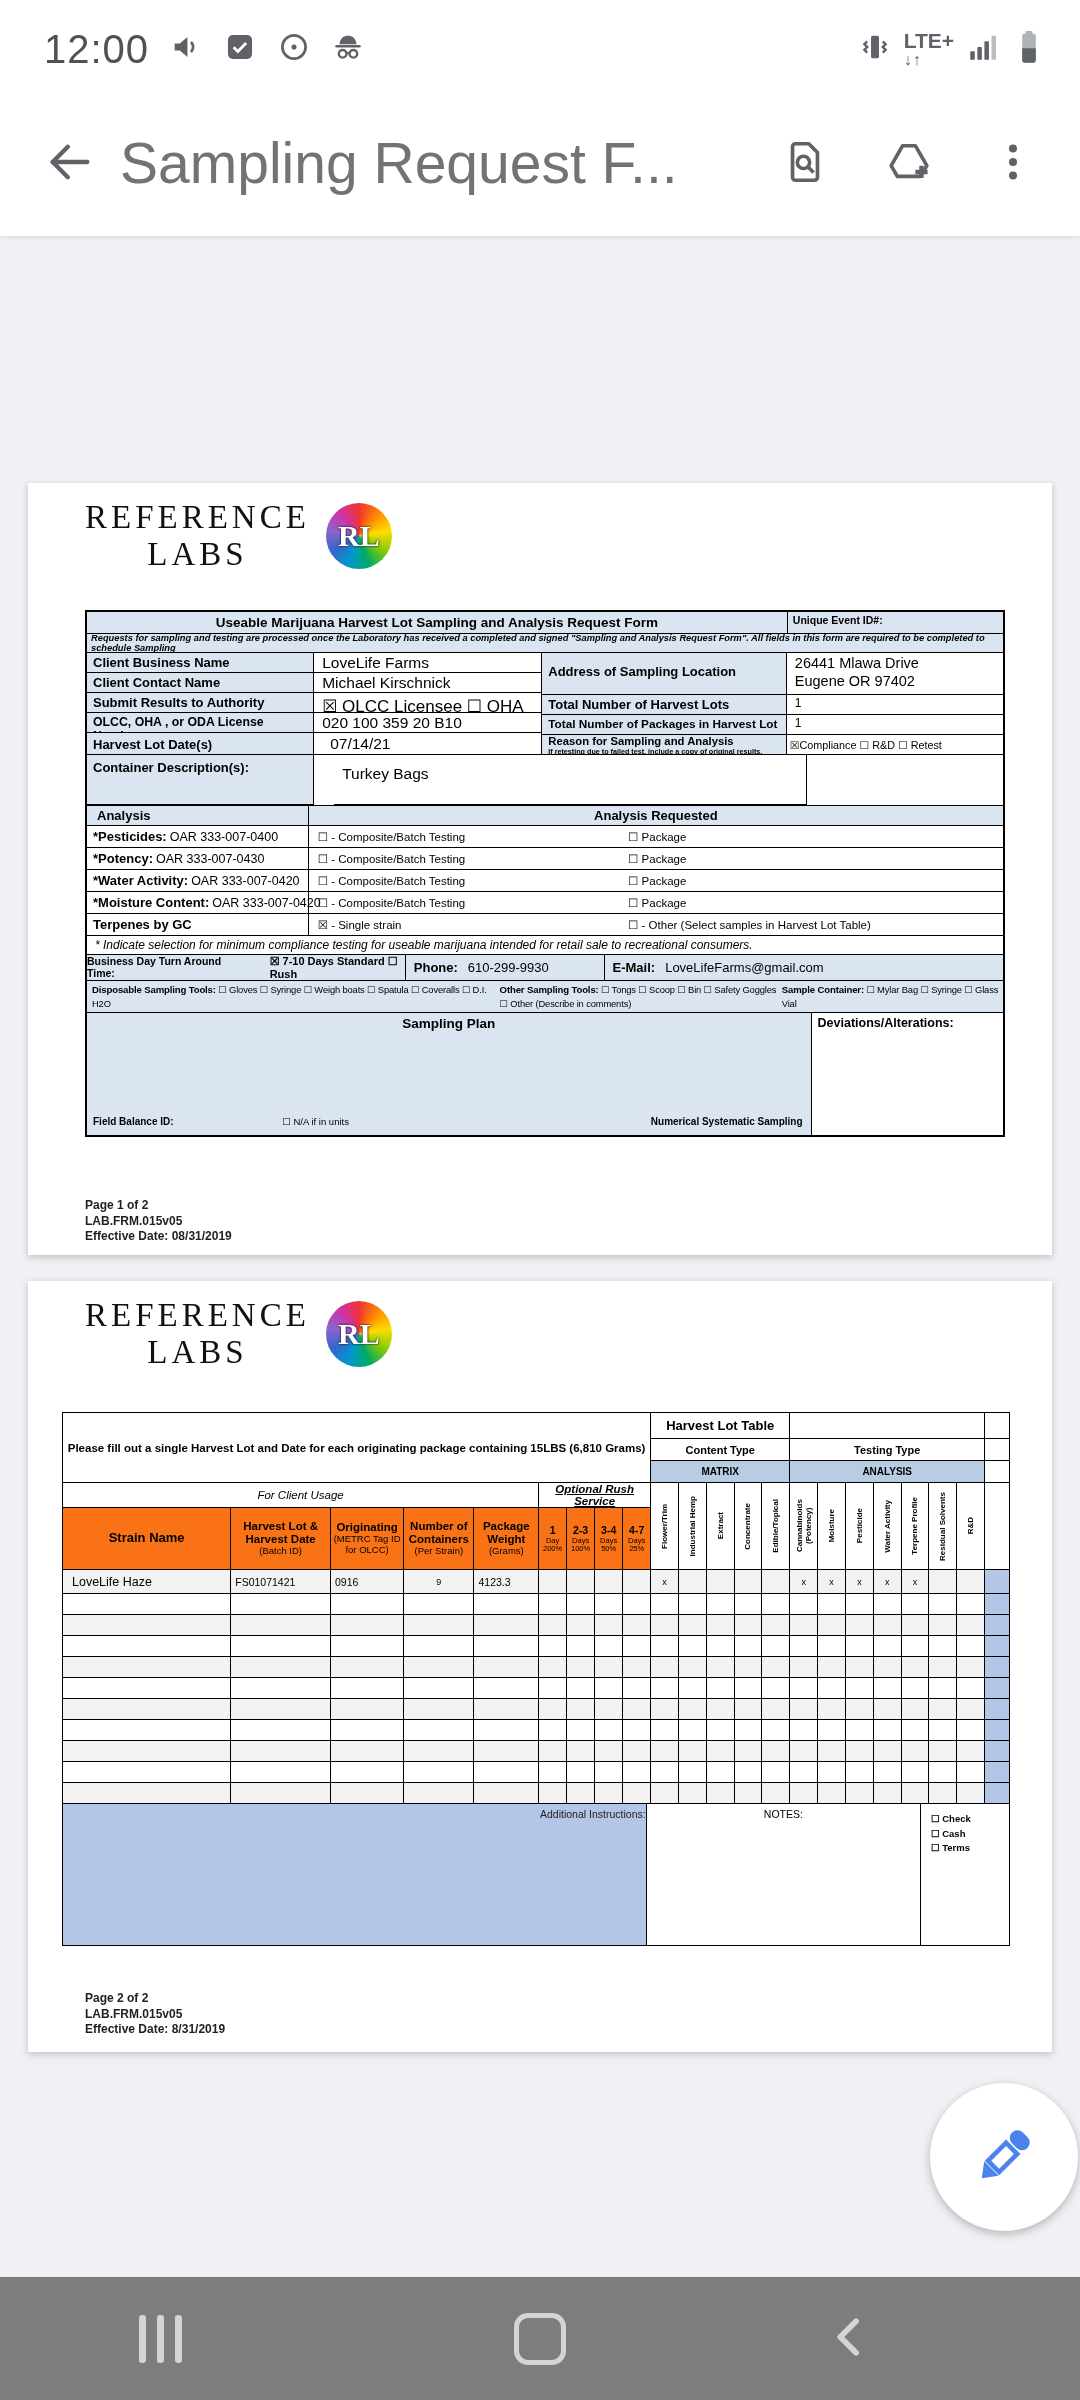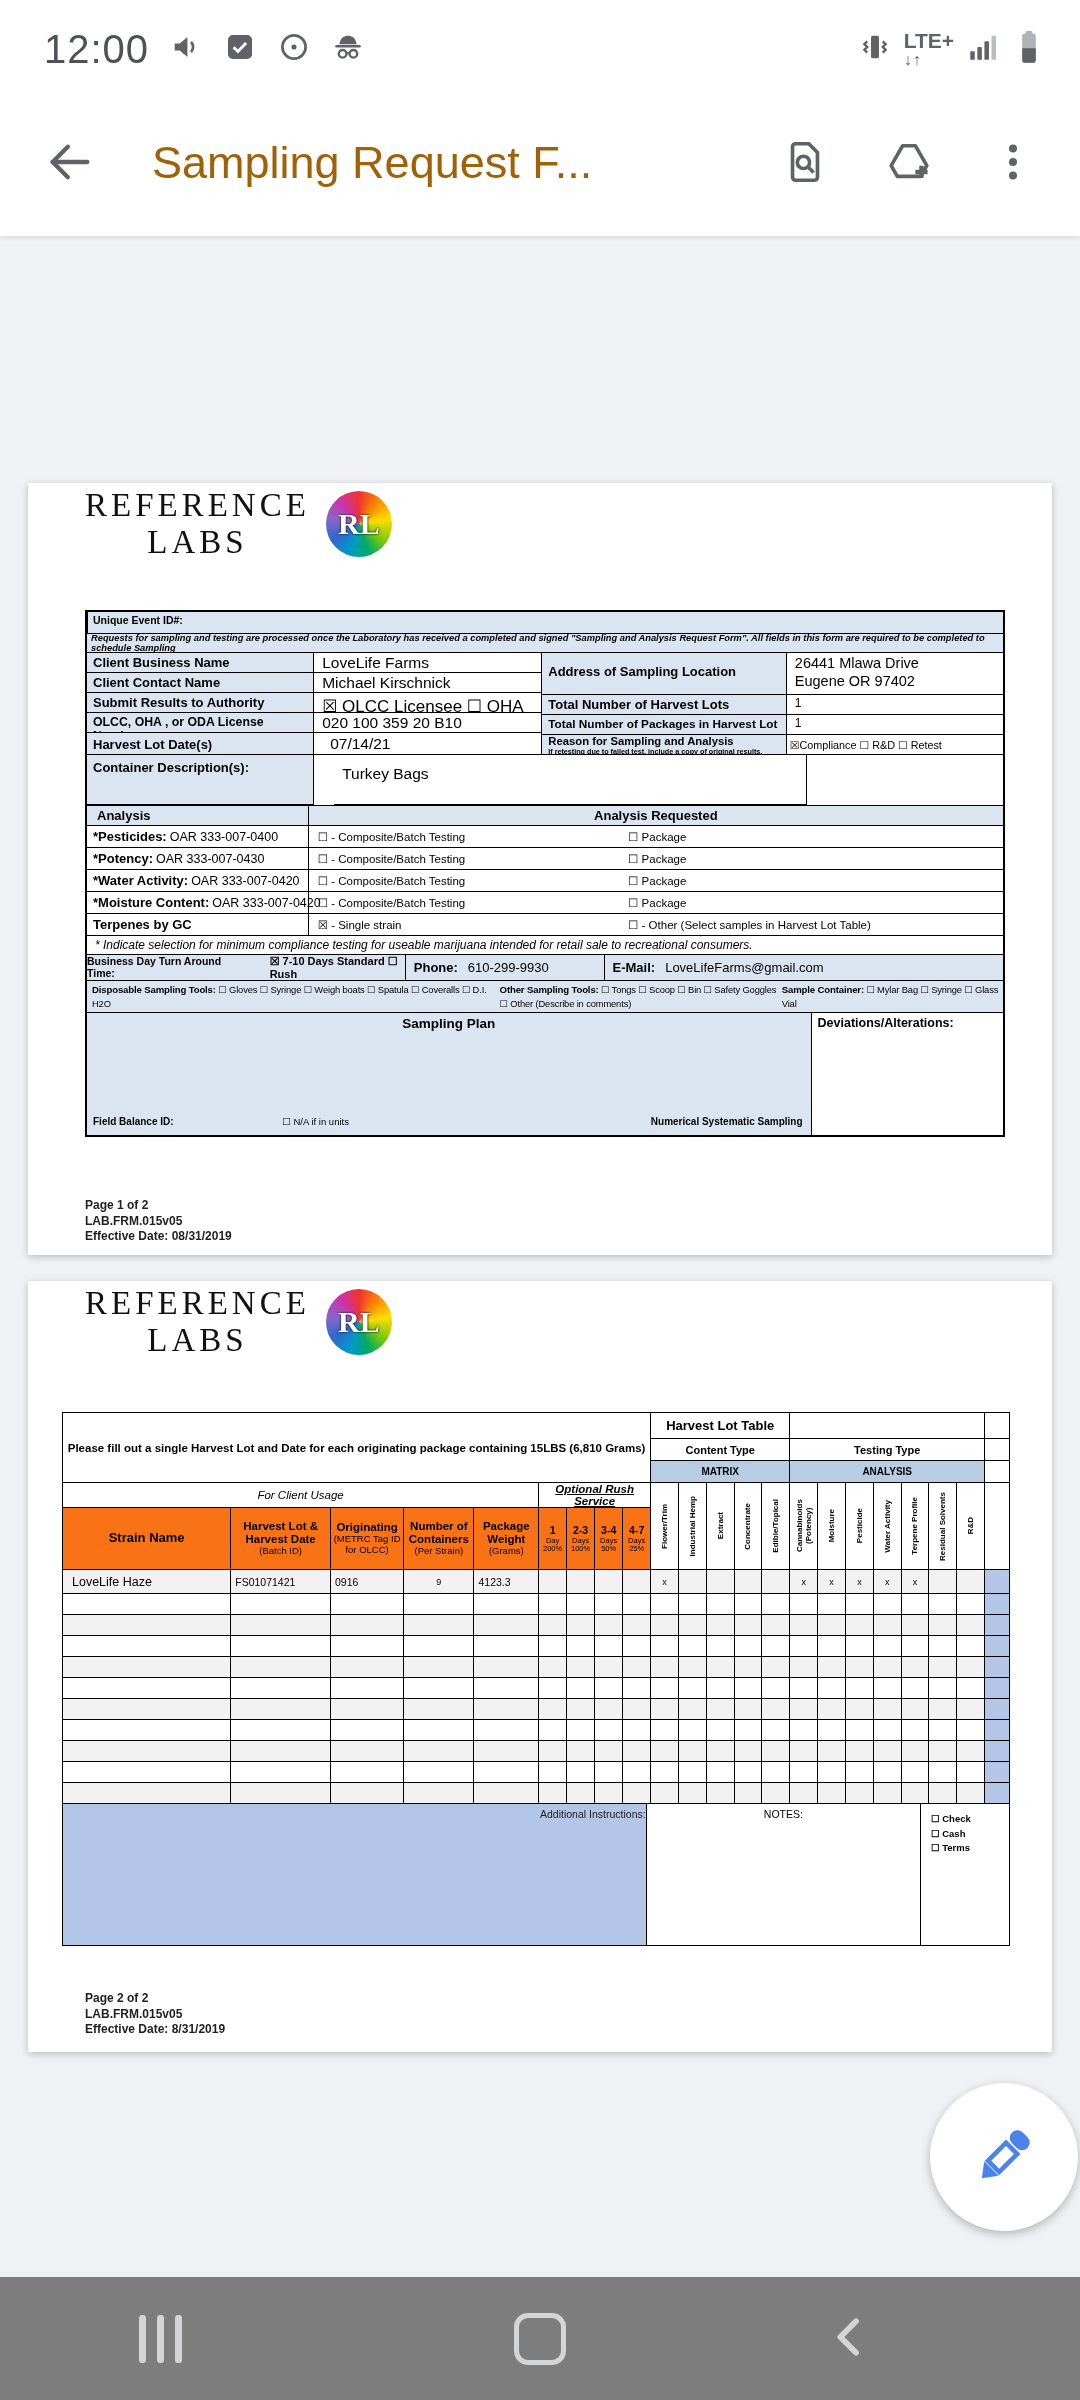--- a/index.html
+++ b/index.html
@@ -17,32 +17,32 @@
   .sb-right{display:flex;align-items:center;gap:12px;justify-content:space-between;}
   .sb-right svg{width:34px;height:34px;}
   .lte{display:flex;flex-direction:column;align-items:flex-start;line-height:1;color:#5f6368;}
   .lte .net{font-size:21px;font-weight:700;}
   .lte .arrows{font-size:16px;margin-top:1px;letter-spacing:1px;}
   .batt-svg{width:22px;height:40px;}
 
   .app-bar{height:142px;display:flex;align-items:center;padding:0 36px 0 44px;box-sizing:border-box;}
   .icon-btn{background:none;border:none;padding:0;display:flex;align-items:center;justify-content:center;cursor:pointer;}
   .back-btn svg{width:52px;height:52px;}
-  .app-title{flex:1;margin-left:56px;font-size:45px;color:#a16207;white-space:nowrap;overflow:hidden;}
+  .app-title{flex:1;margin-left:24px;font-size:57px;color:#737373;white-space:nowrap;overflow:hidden;}
   .app-actions{display:flex;align-items:center;gap:58px;padding-right:8px;}
   .app-actions svg{width:46px;height:46px;}
 
   
   .viewer{position:absolute;top:236px;bottom:123px;left:0;right:0;background:#eff1f4;}
   .page-card{position:absolute;left:28px;width:1024px;background:#fff;box-shadow:0 2px 7px rgba(0,0,0,.22);}
   .page1{top:247px;height:772px;}
   .page2{top:1045px;height:771px;}
 
   
-  .logo-row{position:absolute;top:4px;left:57px;display:flex;align-items:center;gap:16px;}
+  .logo-row{position:absolute;top:16px;left:57px;display:flex;align-items:center;gap:16px;}
   .logo-text{font-family:"Liberation Serif",serif;font-size:33px;line-height:1.12;letter-spacing:4px;color:#111;text-align:center;}
   .logo-mark{width:66px;height:66px;border-radius:50%;
      background:conic-gradient(#e33,#f80,#fd0,#8c0,#0a6,#09c,#36c,#86c,#c3a,#e33);
      display:flex;align-items:center;justify-content:center;}
   .logo-mark span{font-family:"Liberation Serif",serif;font-weight:700;font-size:30px;color:#fff;
      text-shadow:0 0 2px #222,0 0 2px #222;}
 
   
   .form1{position:absolute;top:127px;left:57px;width:920px;border:2px solid #000;box-sizing:border-box;
          color:#000;font-size:13px;}
@@ -242,20 +242,21 @@
           <div>REFERENCE</div>
             <div>LABS</div>
         </div>
         <div class="logo-mark">
             <span>RL</span>
           </div>
       </div>
 
       <div class="form1">
         <div class="row f-title blue">
+          <div class="t">Useable Marijuana Harvest Lot Sampling and Analysis Request Form</div>
           <div class="uid">Unique Event ID#:</div>
         </div>
         <div class="row f-note blue">Requests for sampling and testing are processed once the Laboratory has received a completed and signed "Sampling and Analysis Request Form". All fields in this form are required to be completed to schedule Sampling</div>
 
         <div class="grid">
 
           <div class="cell lab" style="left:0;top:0;width:24.8%;height:20px;">Client Business Name</div>
           <div class="cell lab" style="left:0;top:20px;width:24.8%;height:20px;">Client Contact Name</div>
           <div class="cell lab" style="left:0;top:40px;width:24.8%;height:20px;">Submit Results to Authority</div>
           <div class="cell lab" style="left:0;top:60px;width:24.8%;height:20px;font-size:12.3px;">OLCC, OHA , or ODA License Number</div>

